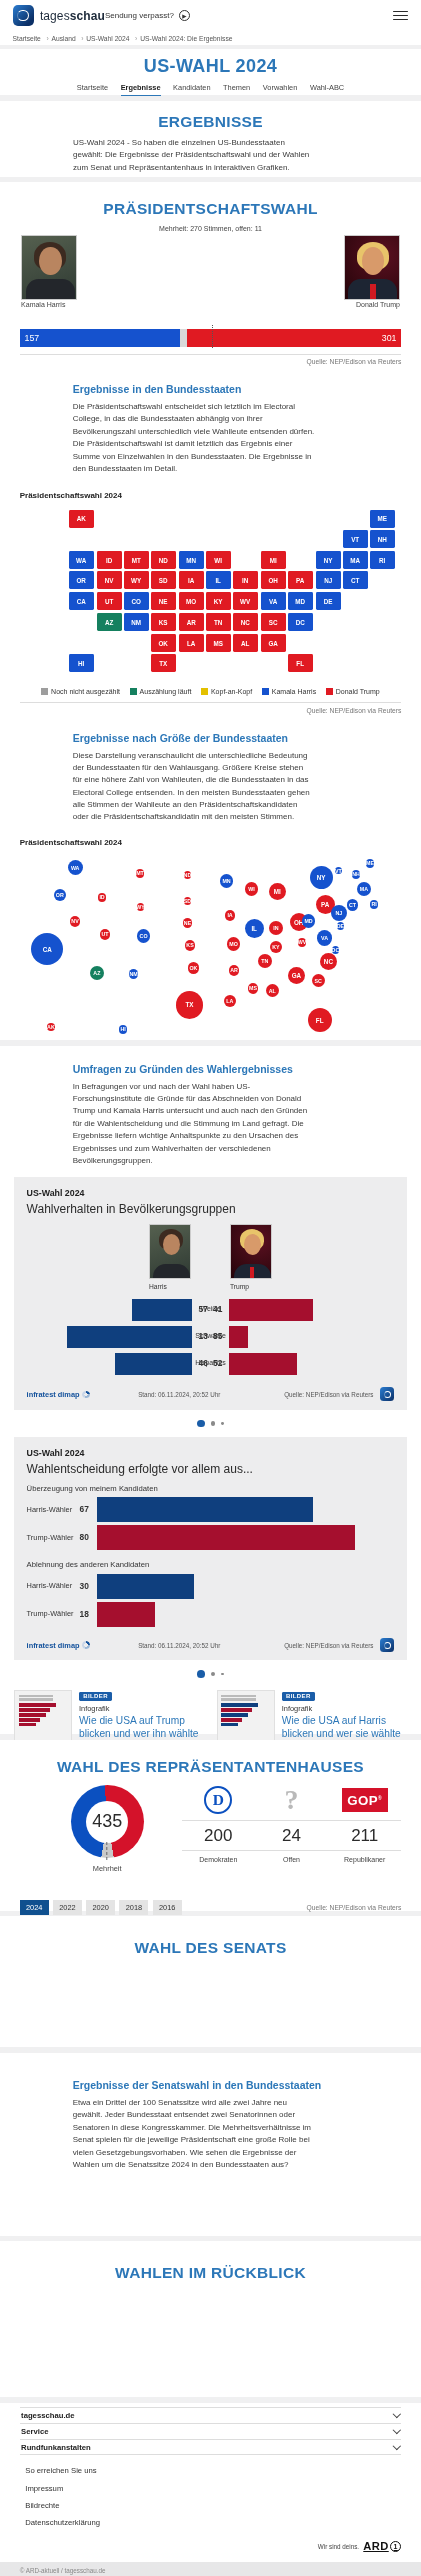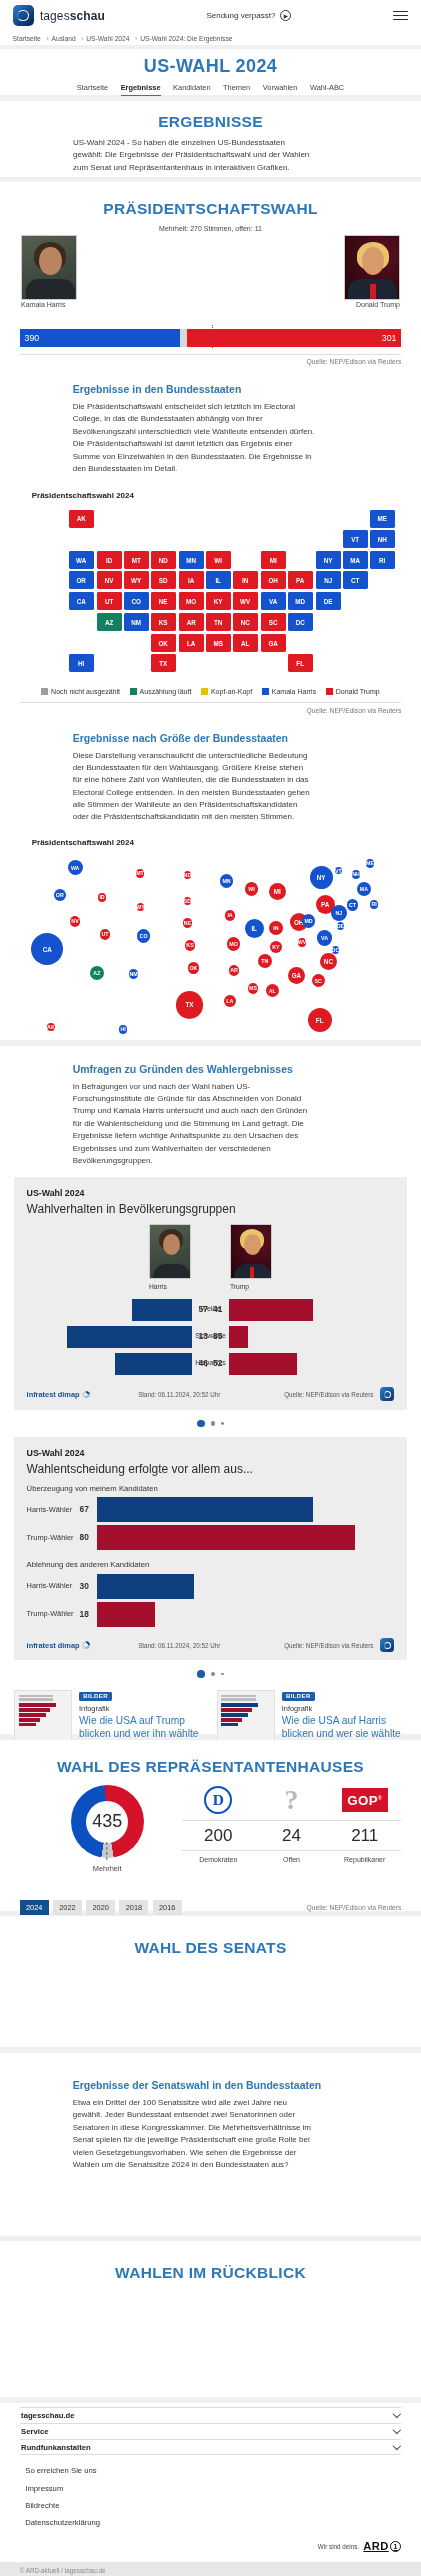--- a/index.html
+++ b/index.html
@@ -11,41 +11,41 @@
   }
   .card { background:#fff; margin:0 0 5.6px 0; position:relative; }
   .inner { margin:0 19.7px; position:relative; }
 
   
   #site-header { height:31px; background:#fff; margin:0; display:flex; align-items:center; padding:0 12.6px; }
   .ts-logo { width:21px; height:21px; border-radius:4.9px; background:linear-gradient(135deg,#2b7dd1 0%,#0b2f66 80%); position:relative; flex:0 0 auto; }
   .ts-logo .ring { position:absolute; left:4.9px; top:4.9px; width:11.2px; height:11.2px; border-radius:50%; border:1.8px solid #fff; border-left-color:rgba(255,255,255,.25); }
   .ts-wordmark { font-size:12px; color:#1d2a3a; margin-left:6.3px; letter-spacing:0.1px; }
   .ts-wordmark b { font-weight:bold; }
-  .header-mid { flex:1; display:flex; align-items:center; justify-content:center; gap:4.9px; color:#333; font-size:8px; }
+  .header-mid { flex:1; display:flex; align-items:center; justify-content:flex-start; gap:4.9px; color:#333; font-size:8px; }
   .play-circle { width:11.2px; height:11.2px; border:1.1px solid #333; border-radius:50%; display:flex; align-items:center; justify-content:center; font-size:5.6px; color:#333; }
   .burger { width:15.5px; height:9.8px; display:flex; flex-direction:column; justify-content:space-between; cursor:pointer; }
   .burger span { display:block; height:1.7px; background:#2b2b2b; border-radius:0.7px; }
 
   
   #breadcrumb { height:14px; background:#fff; margin-bottom:4.2px; display:flex; align-items:center; padding:0 12.6px; font-size:6.7px; color:#555; gap:2.8px; }
   #breadcrumb .crumb { white-space:nowrap; }
   #breadcrumb .crumb + .crumb::before { content:"\203A"; margin:0 2.8px; color:#999; }
 
   
   #title-card { height:46px; padding-top:7px; }
   h1.page-title { text-align:center; color:#2c77b8; font-size:18px; font-weight:bold; letter-spacing:0.4px; }
   .tabs { display:flex; justify-content:center; gap:12.6px; margin-top:6.3px; font-size:7.4px; color:#444; }
   .tab { padding-bottom:2.1px; cursor:pointer; }
   .tab.active { font-weight:bold; border-bottom:1.4px solid #2c77b8; color:#222; }
 
   h2.sec { text-align:center; color:#2c77b8; font-size:15.5px; font-weight:bold; letter-spacing:0.3px; }
   h3.sub { color:#2c77b8; font-size:10.5px; font-weight:bold; margin-left:73px; }
   p.body-text { width:242px; margin:5.6px 0 0 73px; line-height:1.55; color:#3a3a3a; font-size:8px; }
-  .caption-bold { font-weight:bold; color:#222; font-size:8px; margin-left:12px; }
+  .caption-bold { font-weight:bold; color:#222; font-size:8px; margin-left:0; }
   .source-row { border-top:0.7px solid #ddd; margin-top:7px; padding-top:3.5px; text-align:right; color:#777; font-size:6.7px; }
 
   
   #ergebnisse-card { height:76px; padding-top:12.6px; }
 
   
   #pres-card { height:858px; padding-top:18px; }
   .majority-note { text-align:center; color:#444; font-size:7px; margin-top:7px; }
   .pres-head { position:relative; height:81px; }
   .portrait { position:absolute; width:56px; height:65px; overflow:hidden; border:0.7px solid #ccc; }
@@ -224,21 +224,21 @@
           <div class="bgc"></div>
           <div class="hair"></div>
           <div class="face"></div>
           <div class="suit"></div>
           <div class="tie"></div>
         </div>
       <div class="cand-label" style="left:1.4px;">Kamala Harris</div>
       <div class="cand-label" style="right:1.4px;">Donald Trump</div>
     </div>
     <div class="ev-bar" id="ev-bar">
-      <div class="seg" id="ev-blue" style="width: 160px; background: rgb(21, 82, 206);"><span class="val" style="margin-left:4.9px;">390</span></div>
+      <div class="seg" id="ev-blue" style="width: 160px; background: rgb(21, 82, 206);"><span class="val" style="margin-left:4.9px;">157</span></div>
       <div class="seg" id="ev-gray" style="width: 7.8px; background: rgb(217, 217, 217);"></div>
       <div class="seg" id="ev-red" style="text-align: right; width: 214px; background: rgb(224, 26, 34);"><span class="val" style="margin-right:4.9px;">301</span></div>
       <div class="ev-marker" id="ev-marker" style="left: 192px;"></div>
     </div>
     <div class="source-row">Quelle: NEP/Edison via Reuters</div>
 
     <h3 class="sub" style="margin-left:53px; margin-top:18px;">Ergebnisse in den Bundesstaaten</h3>
     <p class="body-text" style="margin-left:53px;">Die Präsidentschaftswahl entscheidet sich letztlich im Electoral College, in das die Bundesstaaten abhängig von ihrer Bevölkerungszahl unterschiedlich viele Wahlleute entsenden dürfen. Die Präsidentschaftswahl ist damit letztlich das Ergebnis einer Summe von Einzelwahlen in den Bundesstaaten. Die Ergebnisse in den Bundesstaaten im Detail.</p>
     <div class="caption-bold" style="margin-top:15.5px;">Präsidentschaftswahl 2024</div>
     <div class="tile-map" id="tile-map">

